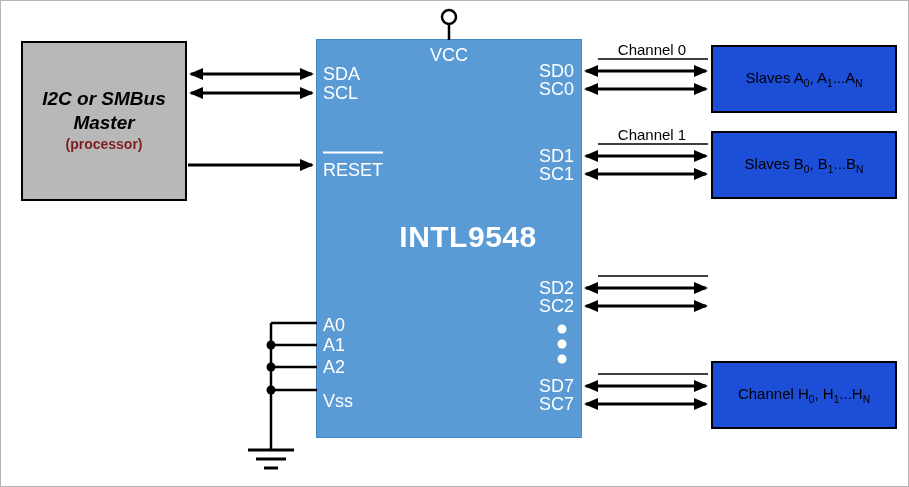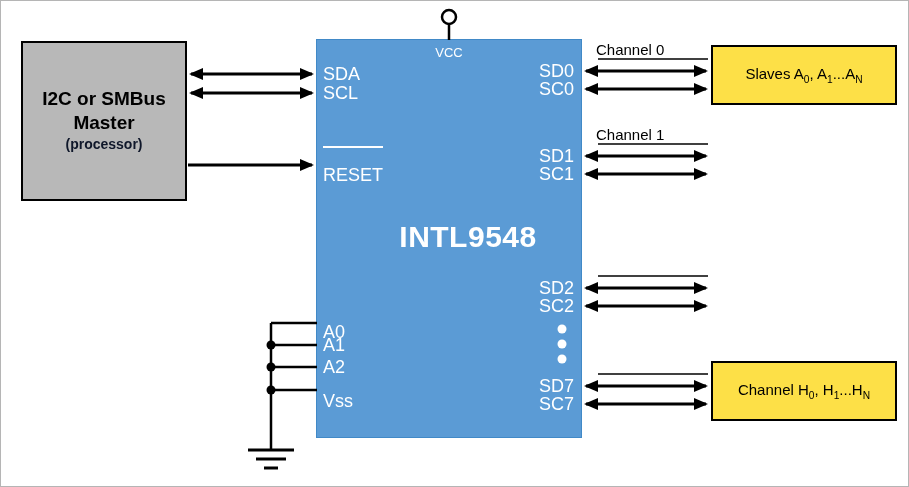--- a/index.html
+++ b/index.html
@@ -16,57 +16,57 @@
   .abs { position: absolute; }
 
   
   .master-box {
     left: 20px; top: 40px; width: 166px; height: 160px;
     background: #b8b8b8; border: 2px solid #000;
     box-sizing: border-box;
     display: flex; flex-direction: column; align-items: center; justify-content: center;
     text-align: center; z-index: 1;
   }
-  .master-line { font-weight: bold; font-size: 19px; color: #000; line-height: 1.25; }
-  .master-sub  { font-weight: bold; font-size: 14px; color: #0f172a; line-height: 1.4; }
+  .master-line { font-weight: bold; font-size: 19px; color: #000; line-height: 1.25; font-style: italic; }
+  .master-sub  { font-weight: bold; font-size: 14px; color: #7f1d1d; line-height: 1.4; }
 
   .chip-box {
     left: 315px; top: 38px; width: 266px; height: 399px;
     background: #5b9bd5; border: 1px solid #4189c7;
     box-sizing: border-box; z-index: 1;
   }
   .chip-title {
     left: 315px; top: 219px; width: 304px; text-align: center;
     color: #ffffff; font-weight: bold; font-size: 30px; letter-spacing: 0.5px;
     z-index: 3;
   }
   .vcc-label {
     left: 315px; top: 44px; width: 266px; text-align: center;
-    color: #ffffff; font-size: 13px; z-index: 3;
+    color: #ffffff; font-size: 18px; z-index: 3;
   }
   .pin {
     position: absolute; color: #ffffff; font-size: 18px; line-height: 1;
     transform: translateY(-50%); z-index: 3; white-space: nowrap;
   }
   .pin-left  { left: 322px; }
   .pin-right { right: 334px; }
-  .overline-text { display: inline-block; border-top: 2px solid #ffffff; padding-top: 18px; }
+  .overline-text { display: inline-block; border-top: 2px solid #ffffff; padding-top: 7px; }
 
   .slave-box {
-    left: 710px; width: 186px; height: 60px;
-    background: #fde047; border: 2px solid #000;
+    left: 710px; width: 186px; height: 68px;
+    background: #1d4ed8; border: 2px solid #000;
     box-sizing: border-box;
     display: flex; align-items: center; justify-content: center;
     z-index: 1;
   }
   .slave-label { font-size: 15px; color: #000; white-space: nowrap; }
   .slave-label sub { font-size: 0.68em; }
 
   .channel-label {
-    left: 595px; width: 112px; text-align: left;
+    left: 595px; width: 112px; text-align: center;
     font-size: 15px; color: #000; z-index: 3;
   }
 
   .wires {
     position: absolute; left: 0; top: 0; z-index: 2; pointer-events: none;
   }
 </style>
 </head>
 <body>
 
@@ -139,37 +139,40 @@
     <div class="master-sub">(processor)</div>
   </div>
 
   <div class="abs chip-box"></div>
   <div class="abs vcc-label">VCC</div>
   <div class="abs chip-title">INTL9548</div>
 
   <span class="pin pin-left" style="top:73px">SDA</span>
   <span class="pin pin-left" style="top:92px">SCL</span>
   <span class="pin pin-left" style="top:164px"><span class="overline-text">RESET</span></span>
-  <span class="pin pin-left" style="top:331px">A0</span>
+  <span class="pin pin-left" style="top:324px">A0</span>
   <span class="pin pin-left" style="top:344px">A1</span>
   <span class="pin pin-left" style="top:366px">A2</span>
   <span class="pin pin-left" style="top:400px">Vss</span>
 
   <span class="pin pin-right" style="top:70px">SD0</span>
   <span class="pin pin-right" style="top:88px">SC0</span>
   <span class="pin pin-right" style="top:155px">SD1</span>
   <span class="pin pin-right" style="top:173px">SC1</span>
   <span class="pin pin-right" style="top:287px">SD2</span>
   <span class="pin pin-right" style="top:305px">SC2</span>
   <span class="pin pin-right" style="top:385px">SD7</span>
   <span class="pin pin-right" style="top:403px">SC7</span>
 
   <div class="abs channel-label" style="top:40px">Channel 0</div>
   <div class="abs channel-label" style="top:125px">Channel 1</div>
 
   <div class="abs slave-box" style="top:44px">
     <span class="slave-label"><span>Slaves A</span><sub>0</sub><span>, A</span><sub>1</sub><span>...A</span><sub>N</sub></span>
   </div>
+  <div class="abs slave-box" style="top:130px">
+    <span class="slave-label"><span>Slaves B</span><sub>0</sub><span>, B</span><sub>1</sub><span>...B</span><sub>N</sub></span>
+  </div>
   <div class="abs slave-box" style="top:360px">
     <span class="slave-label"><span>Channel H</span><sub>0</sub><span>, H</span><sub>1</sub><span>...H</span><sub>N</sub></span>
   </div>
 
 </div>
 
 </body></html>

